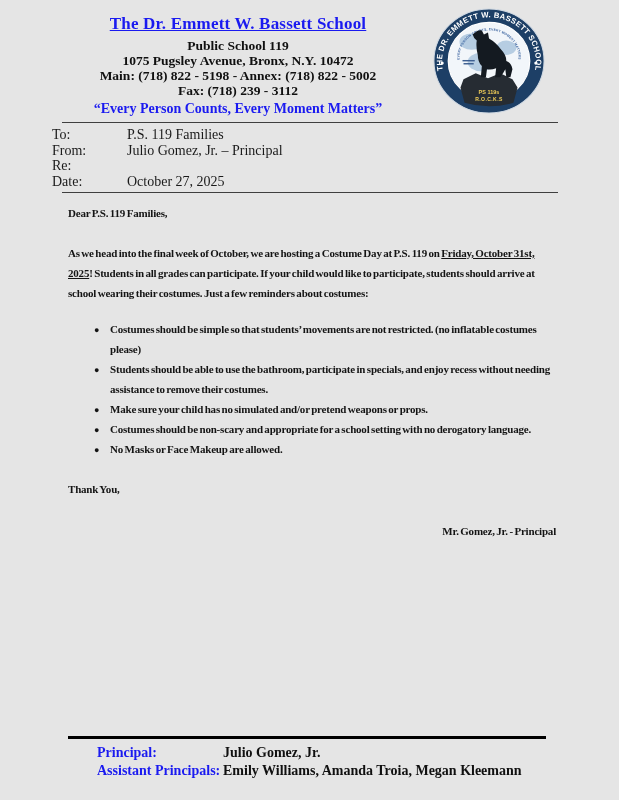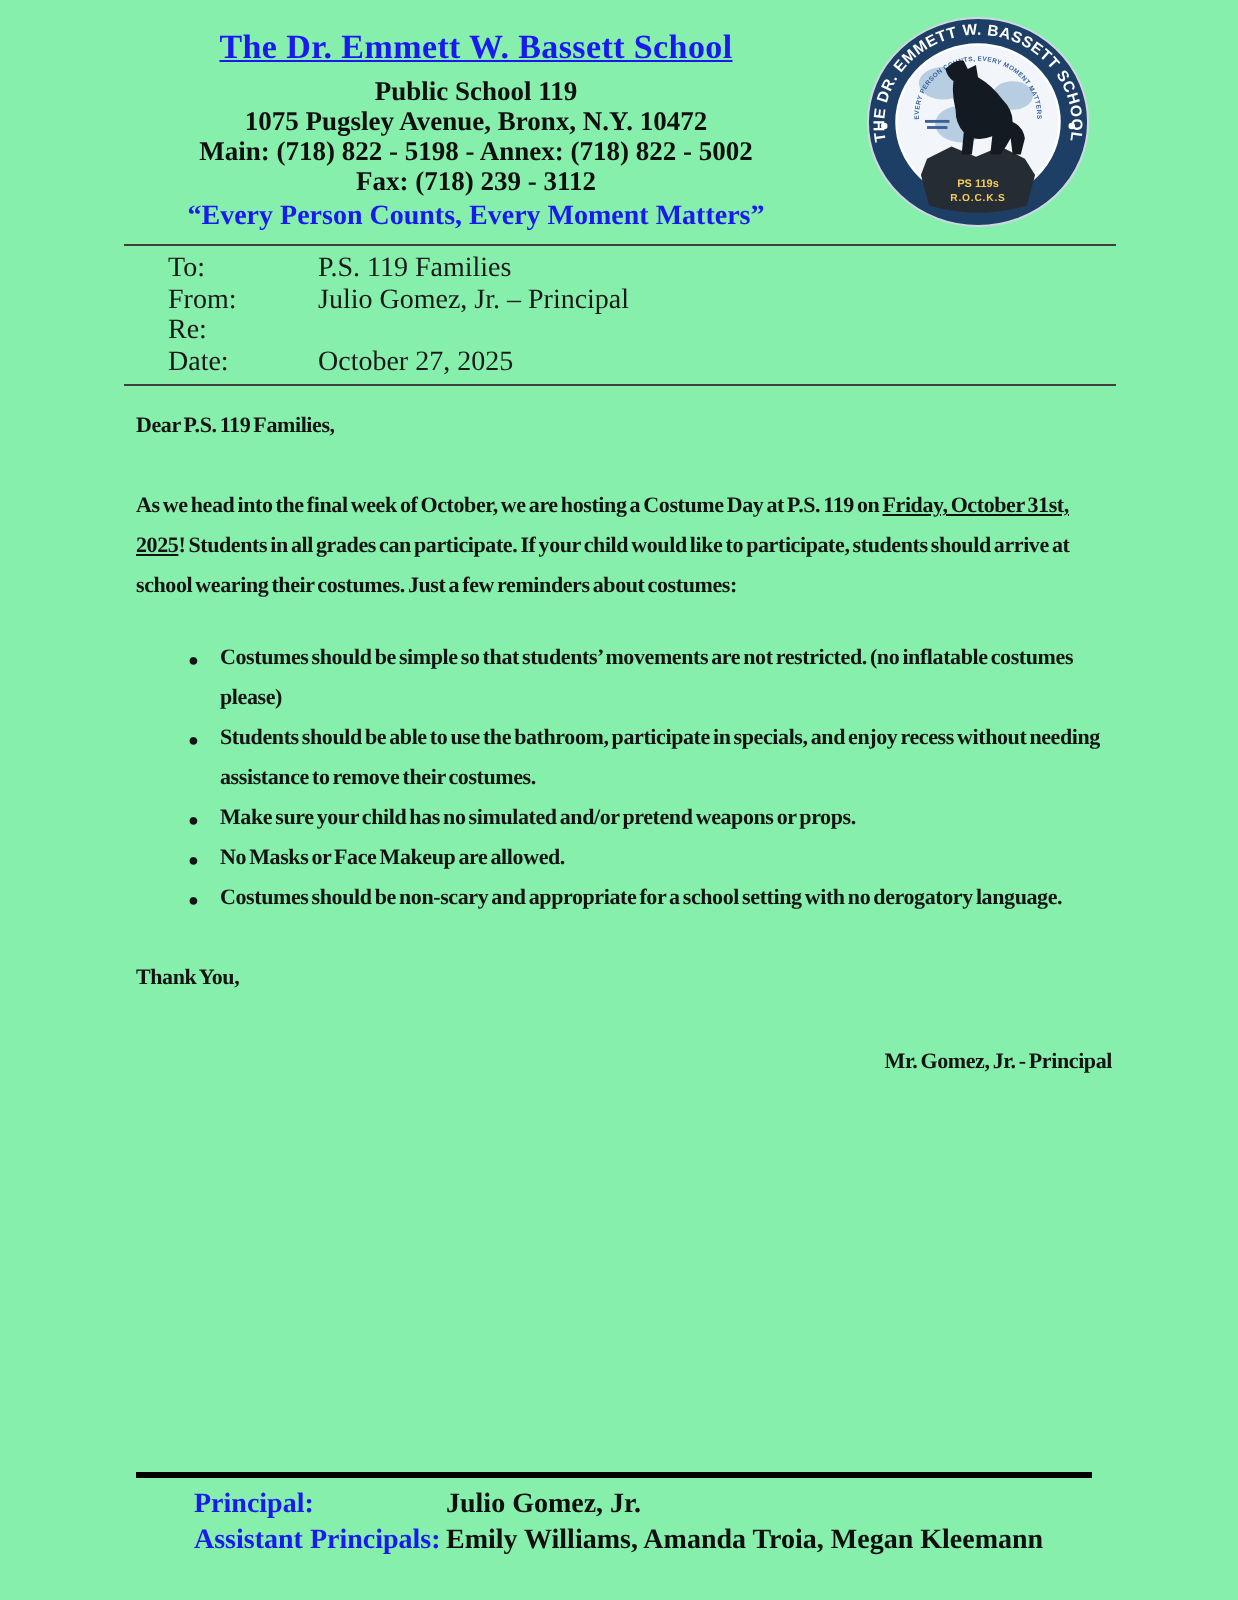--- a/index.html
+++ b/index.html
@@ -1,33 +1,33 @@
 <!DOCTYPE html>
 <html><head>
 <meta charset="utf-8">
 <style>
   html,body{margin:0;padding:0;}
   body{width:619px;height:800px;background:#ffffff;}
-  .page{position:relative;width:619px;height:800px;background:#86efac;overflow:hidden;
+  .page{position:relative;width:619px;height:800px;background:#e5e5e5;overflow:hidden;
         font-family:"Liberation Serif","DejaVu Serif",serif;color:#111;}
 
   
   .letterhead{position:absolute;top:14px;left:38px;width:400px;text-align:center;}
   .school-name{font-size:17px;font-weight:700;color:var(--accent);text-decoration:underline;
                letter-spacing:.2px;margin-bottom:4px;}
   .hline{font-size:13.5px;font-weight:700;line-height:15px;color:#101010;}
   .tagline{font-size:14px;font-weight:700;color:var(--accent);margin-top:3px;}
 
   .seal{position:absolute;top:8px;left:432px;width:114px;height:106px;}
 
   
   .rule-thin{position:absolute;left:62px;width:496px;height:1.4px;background:#3f3f3f;}
   #rule-top{top:122px;}
   #rule-bottom{top:192px;}
-  .memo{position:absolute;top:127px;left:84px;width:490px;font-size:14px;line-height:15.6px;
+  .memo{position:absolute;top:127px;left:52px;width:490px;font-size:14px;line-height:15.6px;
         font-weight:400;color:#1a1a1a;}
   .memo-row{display:flex;}
   .memo-label{width:75px;flex:0 0 75px;}
   .memo-value{flex:1;}
 
   
   .body-text{position:absolute;top:203px;left:68px;width:488px;font-size:11px;line-height:20px;
              font-weight:600;color:#141414;letter-spacing:-0.2px;word-spacing:-1px;}
   .salutation{margin:0 0 20px 0;}
   .para{margin:0 0 16px 0;}
@@ -117,22 +117,22 @@
   </div>
   <div class="rule-thin" id="rule-bottom"></div>
 
   <div class="body-text">
     <p class="salutation">Dear P.S. 119 Families,</p>
     <p class="para"><span>As we head into the final week of October, we are hosting a Costume Day at P.S. 119 on </span><span class="underline">Friday, October 31st, 2025</span><span>!  Students in all grades can participate. If your child would like to participate, students should arrive at school wearing their costumes.  Just a few reminders about costumes:</span></p>
     <ul class="reminders">
       <li>Costumes should be simple so that students’ movements are not restricted. (no inflatable costumes please)</li>
       <li>Students should be able to use the bathroom, participate in specials, and enjoy recess without needing assistance to remove their costumes.</li>
       <li>Make sure your child has no simulated and/or pretend weapons or props.</li>
+      <li>Costumes should be non-scary and appropriate for a school setting with no derogatory language.</li>
       <li>No Masks or Face Makeup are allowed.</li>
-      <li>Costumes should be non-scary and appropriate for a school setting with no derogatory language.</li>
     </ul>
     <p class="closing">Thank You,</p>
     <p class="signature">Mr. Gomez, Jr. - Principal</p>
   </div>
 
   <div class="footer">
     <div class="footer-rule"></div>
     <div class="footer-rows">
       <div class="footer-row">
         <span class="footer-label">Principal:</span>

